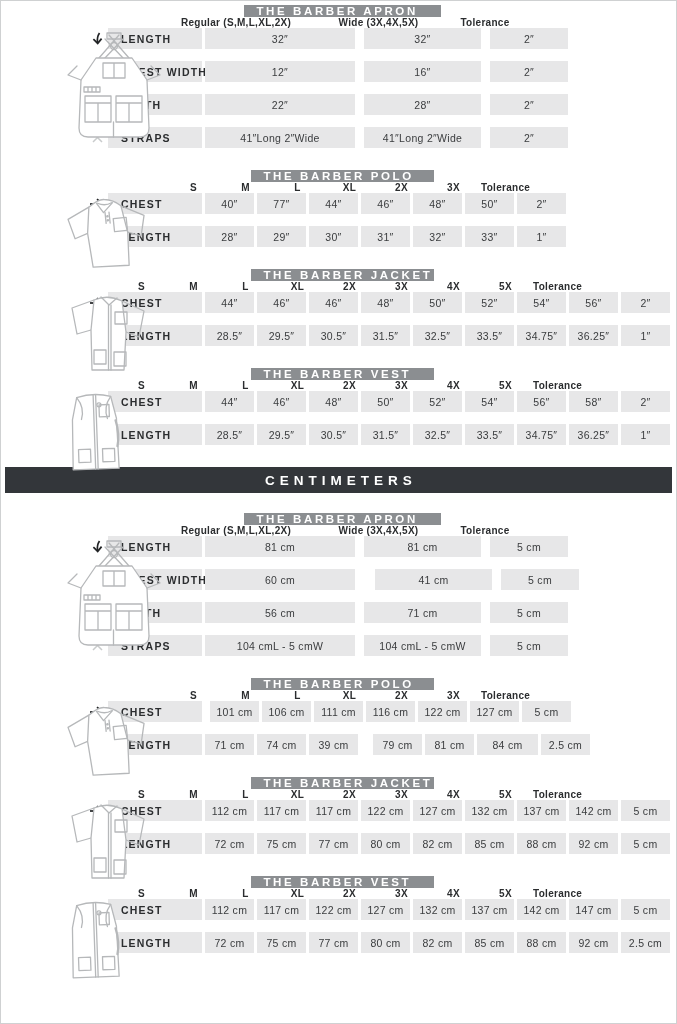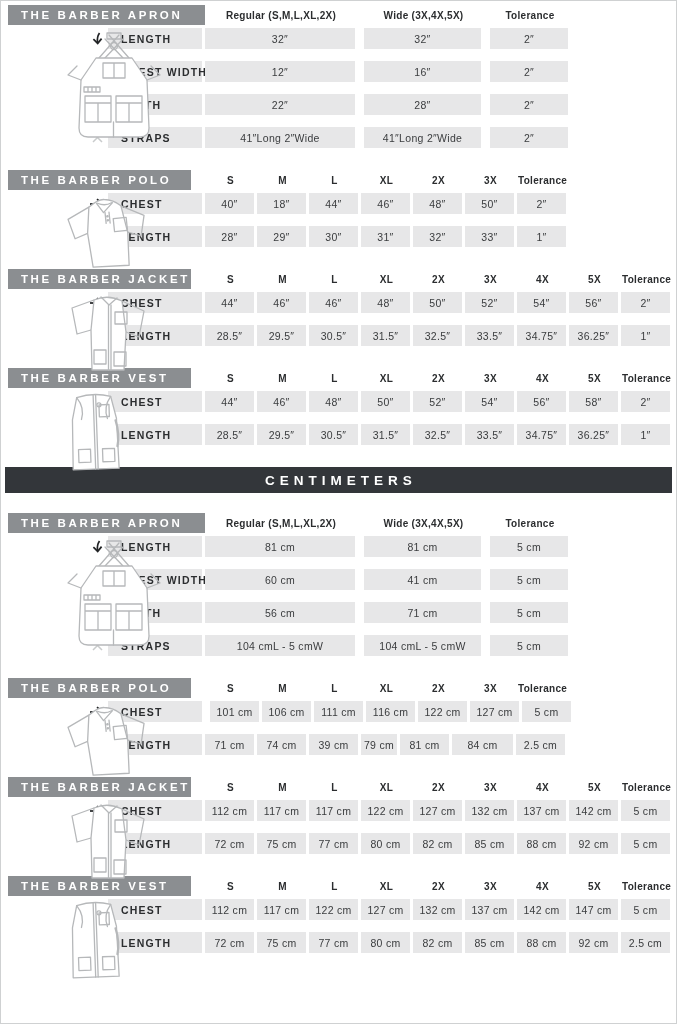--- a/index.html
+++ b/index.html
@@ -18,21 +18,21 @@
     margin:0 4px 20px 4px;
     background:var(--banner-bg,#33363a);
     color:var(--banner-text,#ffffff);
     display:flex;align-items:center;justify-content:center;
   }
   .banner span{
     font-weight:bold;font-size:13.5px;letter-spacing:5px;
     text-indent:5px; 
   }
   .table{margin:0 0 22px 7px;}
-  .thead{display:flex;align-items:center;height:20px;margin-bottom:3px;}
+  .thead{display:flex;align-items:center;height:20px;margin-bottom:3px;flex-direction:column;}
   .title{
     height:20px;background:var(--section-header-bg,#8b8e91);
     color:#fff;display:flex;align-items:center;
     padding-left:13px;box-sizing:border-box;
   }
   .title span{font-weight:bold;font-size:11.5px;letter-spacing:2.6px;white-space:nowrap;}
   .col-heads{display:flex;}
   .col-head{
     text-align:center;font-weight:bold;font-size:10px;
     color:var(--label-text,#2b2d2f);letter-spacing:0.3px;white-space:nowrap;
@@ -175,21 +175,21 @@
           <div class="rows">
             <div class="row">
               <span class="arrow-box">
                 <svg width="17" height="12" viewBox="0 0 17 12" fill="none" stroke="#212325" stroke-width="1.7">
                   <path d="M1 6 H12.5"></path>
                   <path d="M8 1.2 L13.6 6 L8 10.8"></path>
                 </svg>
               </span>
               <span class="rlabel">CHEST</span>
               <div class="cell" style="width:49px;margin-left:3px">40″</div>
-              <div class="cell" style="width:49px;margin-left:3px">18″</div>
+              <div class="cell" style="width:49px;margin-left:3px">77″</div>
               <div class="cell" style="width:49px;margin-left:3px">44″</div>
               <div class="cell" style="width:49px;margin-left:3px">46″</div>
               <div class="cell" style="width:49px;margin-left:3px">48″</div>
               <div class="cell" style="width:49px;margin-left:3px">50″</div>
               <div class="cell" style="width:49px;margin-left:3px">2″</div>
             </div>
             <div class="row">
               <span class="arrow-box">
                 <svg width="14" height="14" viewBox="0 0 14 14" fill="none" stroke="#212325" stroke-width="1.7">
                   <path d="M9.5 1 C7.5 4 7 7 7.6 10.5"></path>
@@ -385,21 +385,21 @@
             </div>
             <div class="row">
               <span class="arrow-box">
                 <svg width="17" height="12" viewBox="0 0 17 12" fill="none" stroke="#212325" stroke-width="1.7">
                   <path d="M1 6 H12.5"></path>
                   <path d="M8 1.2 L13.6 6 L8 10.8"></path>
                 </svg>
               </span>
               <span class="rlabel">CHEST WIDTH</span>
               <div class="cell" style="width:150px;margin-left:3px">60 cm</div>
-              <div class="cell" style="width:117px;margin-left:9px">41 cm</div>
+              <div class="cell" style="width:117px;margin-left:20px">41 cm</div>
               <div class="cell" style="width:78px;margin-left:9px">5 cm</div>
             </div>
             <div class="row">
               <span class="arrow-box">
                 <svg width="17" height="12" viewBox="0 0 17 12" fill="none" stroke="#212325" stroke-width="1.7">
                   <path d="M1 6 H12.5"></path>
                   <path d="M8 1.2 L13.6 6 L8 10.8"></path>
                 </svg>
               </span>
               <span class="rlabel">WIDTH</span>
@@ -469,21 +469,21 @@
               <span class="arrow-box">
                 <svg width="14" height="14" viewBox="0 0 14 14" fill="none" stroke="#212325" stroke-width="1.7">
                   <path d="M9.5 1 C7.5 4 7 7 7.6 10.5"></path>
                   <path d="M3.4 7.2 L7.7 11.4 L11.6 6.6"></path>
                 </svg>
               </span>
               <span class="rlabel">LENGTH</span>
               <div class="cell" style="width:49px;margin-left:3px">71 cm</div>
               <div class="cell" style="width:49px;margin-left:3px">74 cm</div>
               <div class="cell" style="width:49px;margin-left:3px">39 cm</div>
-              <div class="cell" style="width:36px;margin-left:3px">79 cm</div>
+              <div class="cell" style="width:49px;margin-left:15px">79 cm</div>
               <div class="cell" style="width:49px;margin-left:3px">81 cm</div>
               <div class="cell" style="width:61px;margin-left:3px">84 cm</div>
               <div class="cell" style="width:49px;margin-left:3px">2.5 cm</div>
             </div>
           </div>
         </div>
       </div>
       <div class="table">
         <div class="thead">
           <div class="title" style="width:183px">

